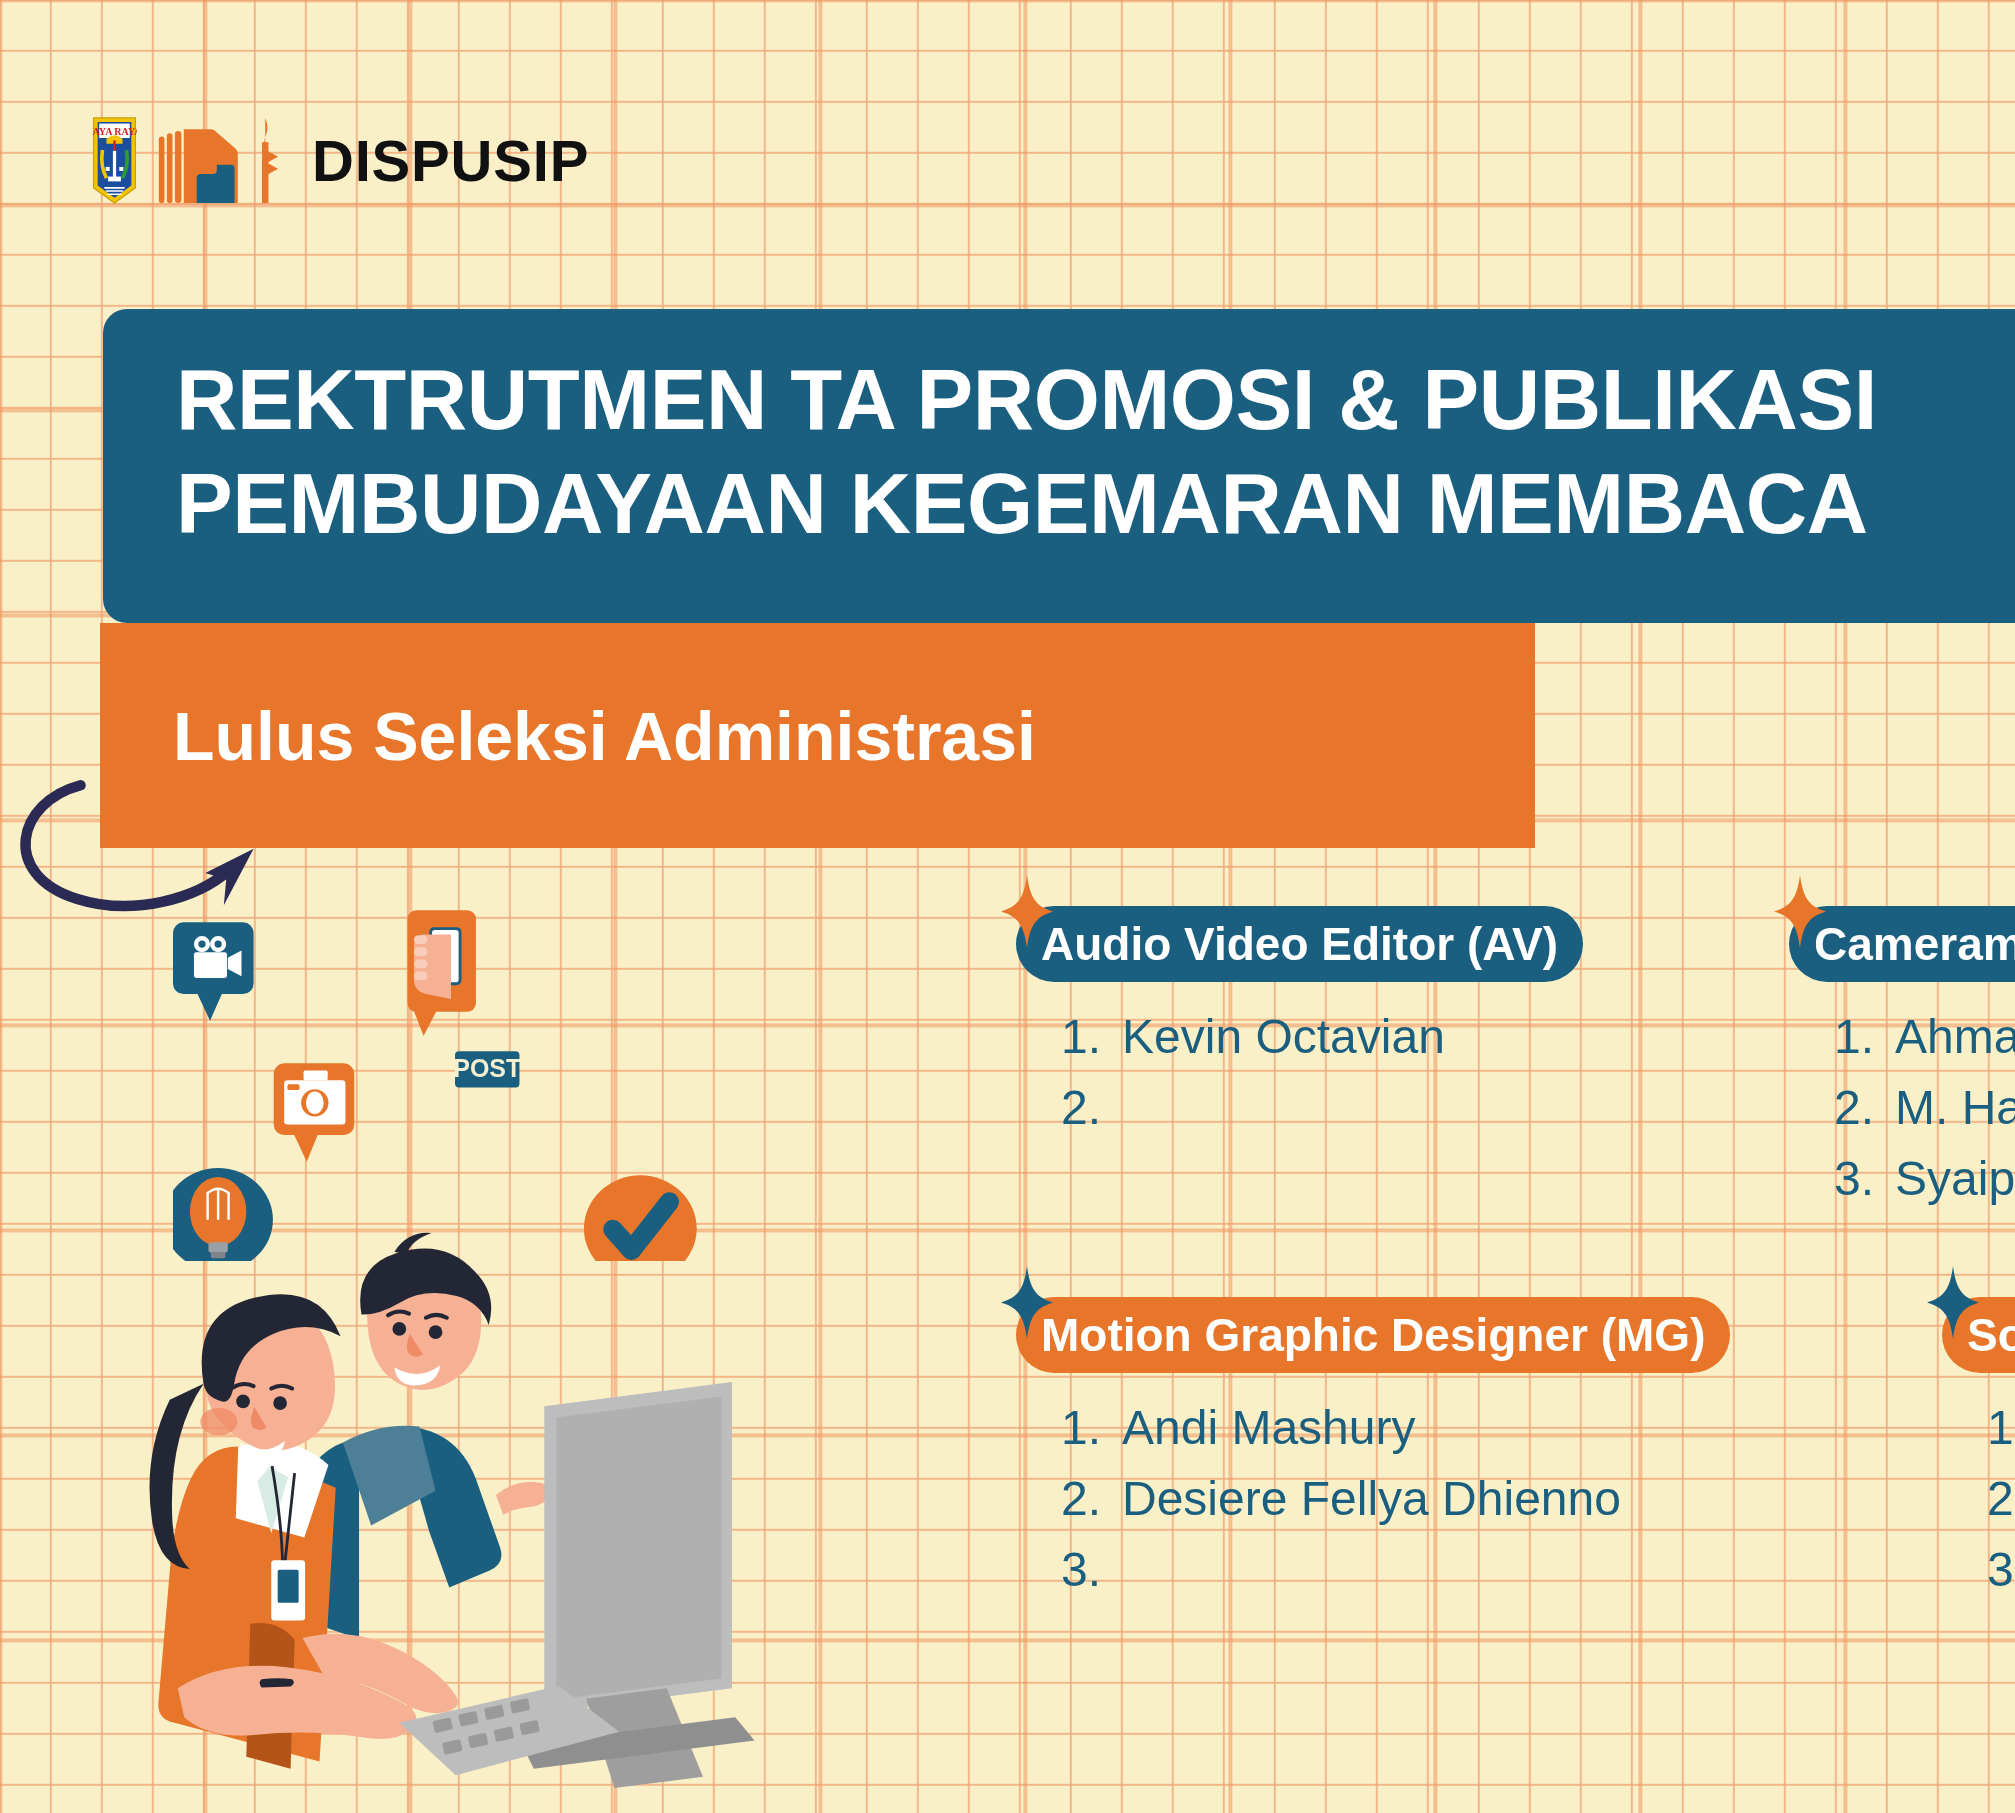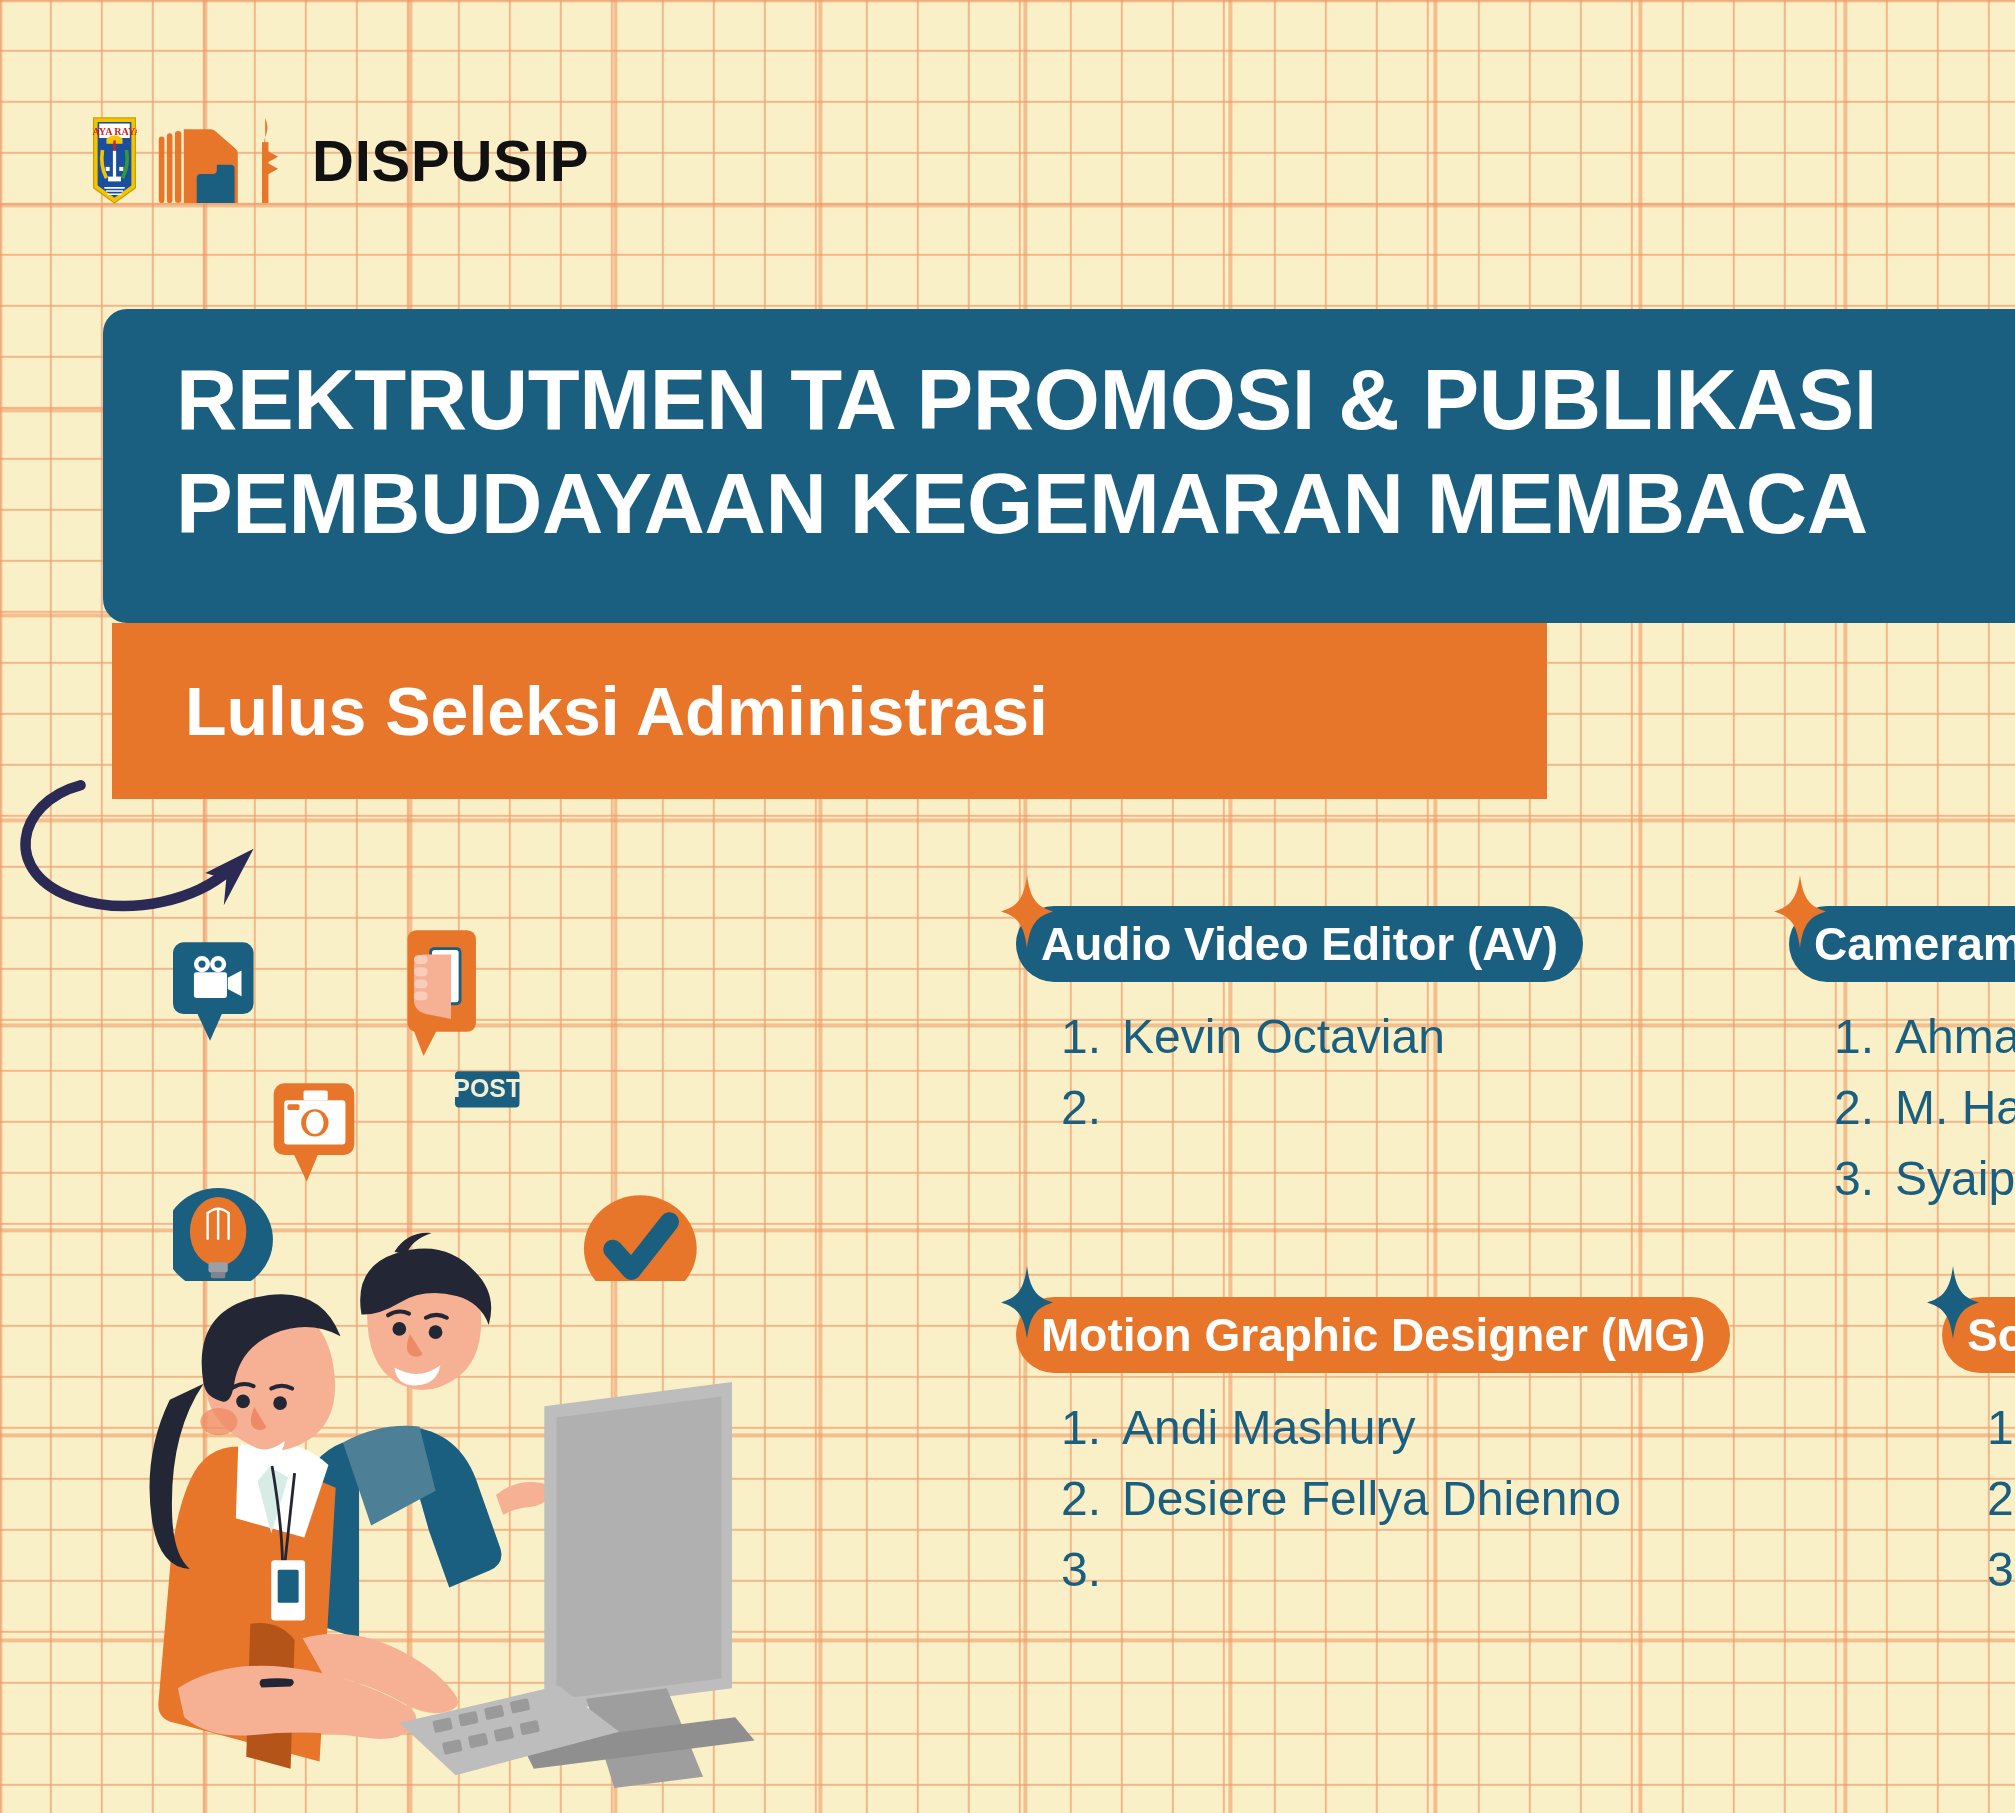--- a/index.html
+++ b/index.html
@@ -49,33 +49,33 @@
   }
   #titletext{
     position:absolute;left:73px;top:39px;width:2297px;
     color:#fff;font-size:85px;font-weight:bold;line-height:1.22;
     letter-spacing:-0.4px;
   }
   #titletext div{white-space:nowrap;}
 
   
   #subtitle{
-    position:absolute;left:112px;top:623px;width:1435px;height:176px;
+    position:absolute;left:100px;top:623px;width:1435px;height:225px;
     background:#e8762a;
     display:flex;align-items:center;
   }
   #subtitletext{
     color:#fff;font-size:68px;font-weight:bold;padding-left:73px;letter-spacing:0px;
   }
 
   
   #curvearrow{position:absolute;left:-12px;top:778px;width:330px;height:169px;}
 
   
-  #iconcluster{position:absolute;left:173px;top:930px;width:564px;height:351px;}
+  #iconcluster{position:absolute;left:173px;top:910px;width:564px;height:351px;}
 
   
   #people{position:absolute;left:117px;top:1217px;width:766px;height:588px;}
 
   
   .cat{position:absolute;}
   .badge{
     position:relative;
     display:inline-flex;align-items:center;justify-content:center;
     height:76px;border-radius:48px;

